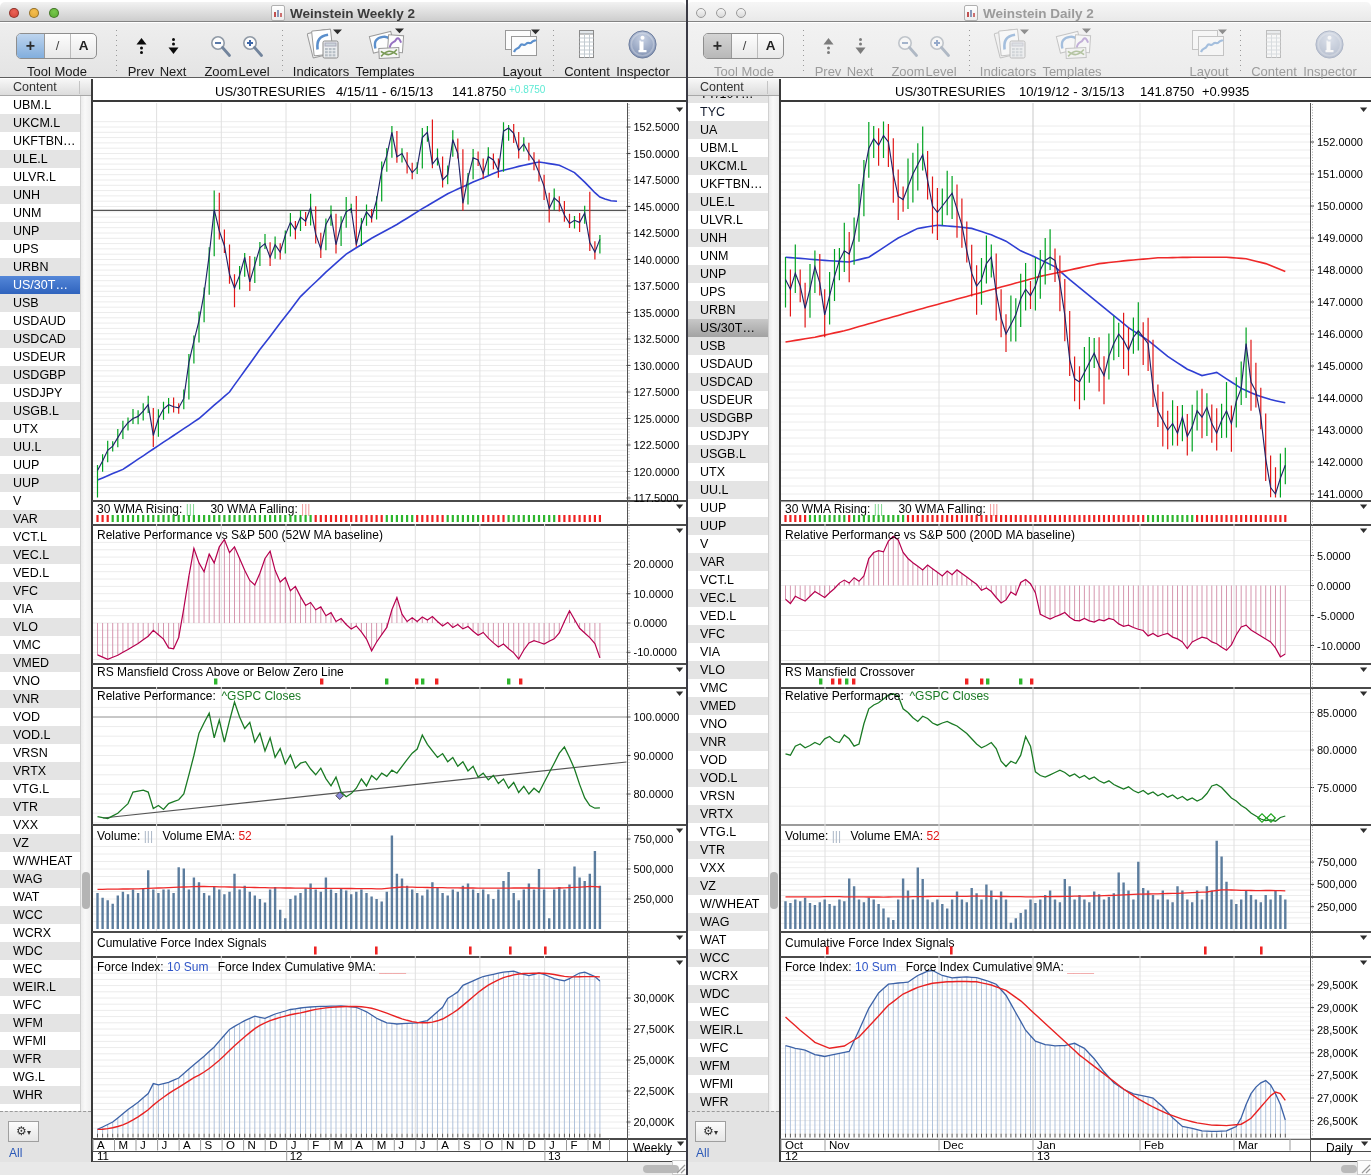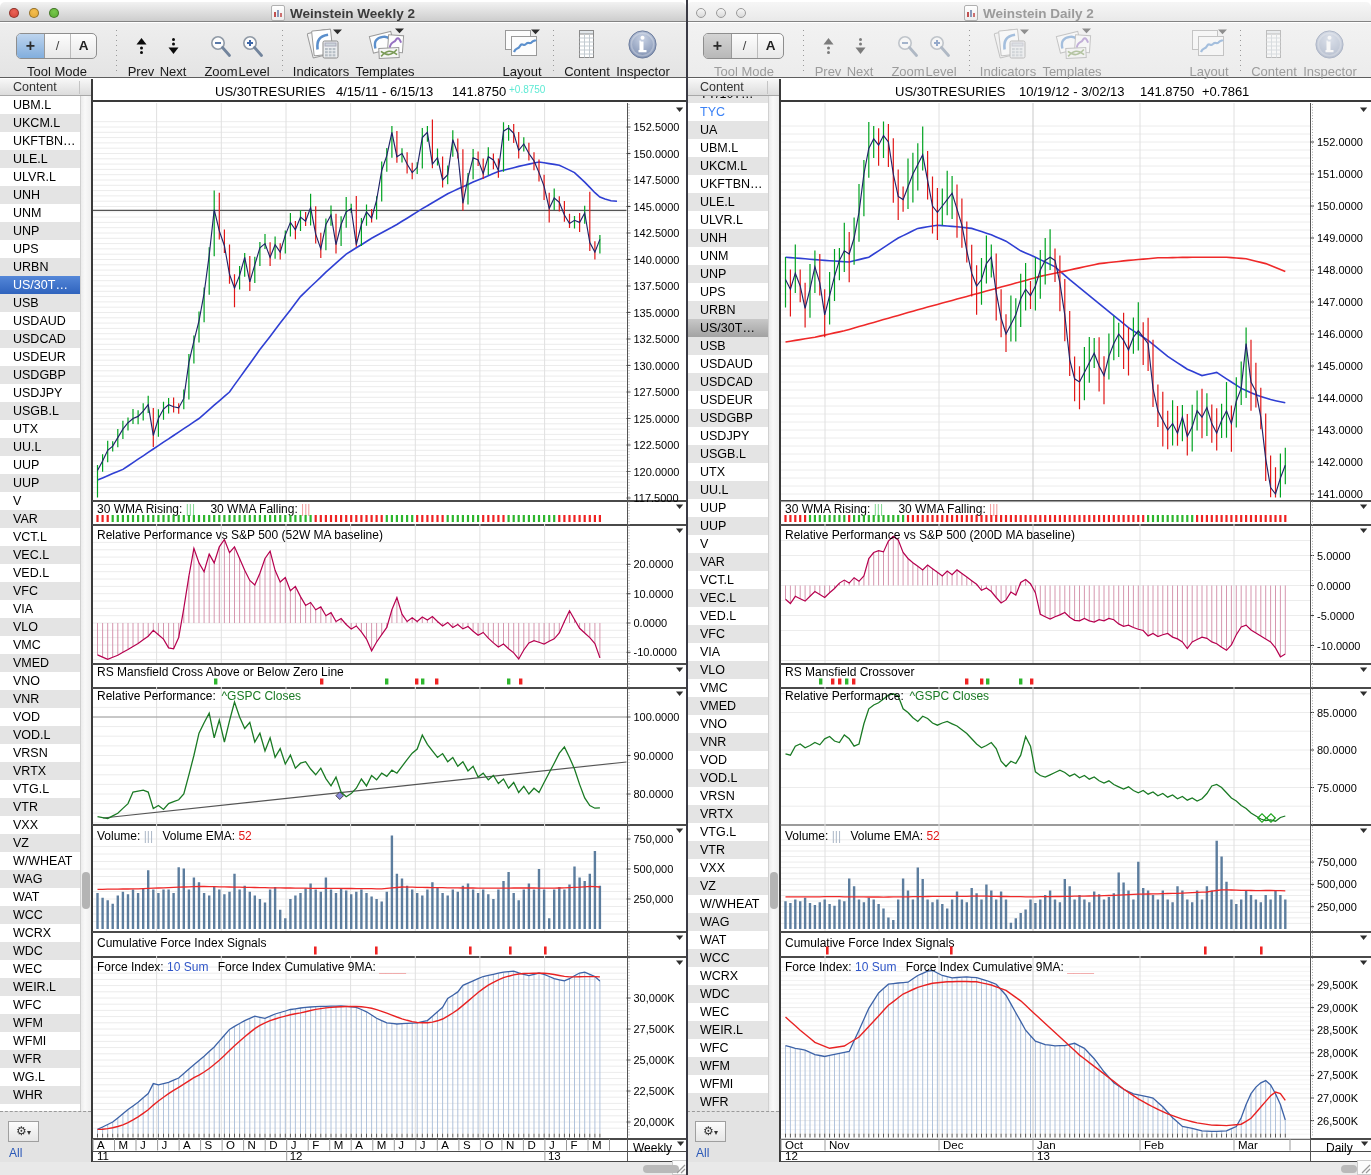--- a/index.html
+++ b/index.html
@@ -482,21 +482,21 @@
   </svg>
 <div style="position:absolute;left:1285px;top:64px;width:90px;text-align:center;font-size:13px;color:#9c9c9c">Inspector</div>
 <div style="position:absolute;left:687px;top:79px;width:92px;height:17px;background:linear-gradient(#f7f7f7,#dcdcdc);border-bottom:1px solid #a8a8a8;box-sizing:border-box">
     <div style="position:absolute;left:13px;top:1px;font-size:12.5px;color:#333">Content</div>
     <div style="position:absolute;right:11px;top:2px;width:1px;height:13px;background:#c4c4c4"></div>
   </div>
 <div style="position:absolute;left:687px;top:96px;width:81px;height:1015px;background:#fff;overflow:hidden">
     <div style="position:absolute;left:0;top:0;width:100%;height:7px;background:#e4e4e4;overflow:hidden">
       <div style="position:absolute;left:0;top:-11px;width:100%;height:18px;font-size:12.5px;line-height:18px;padding-left:13px;box-sizing:border-box;color:#000">TY/10T…</div>
     </div>
-    <div style="position:absolute;left:0;top:7px;width:100%;height:18px;background:#ffffff;color:#3b82f6;font-size:12.5px;line-height:18px;padding-left:13px;box-sizing:border-box;white-space:nowrap">TYC</div>
+    <div style="position:absolute;left:0;top:7px;width:100%;height:18px;background:#ffffff;color:#0f172a;font-size:12.5px;line-height:18px;padding-left:13px;box-sizing:border-box;white-space:nowrap">TYC</div>
     <div style="position:absolute;left:0;top:25px;width:100%;height:18px;background:#e4e4e4;color:#000;font-size:12.5px;line-height:18px;padding-left:13px;box-sizing:border-box;white-space:nowrap">UA</div>
     <div style="position:absolute;left:0;top:43px;width:100%;height:18px;background:#ffffff;color:#000;font-size:12.5px;line-height:18px;padding-left:13px;box-sizing:border-box;white-space:nowrap">UBM.L</div>
     <div style="position:absolute;left:0;top:61px;width:100%;height:18px;background:#e4e4e4;color:#000;font-size:12.5px;line-height:18px;padding-left:13px;box-sizing:border-box;white-space:nowrap">UKCM.L</div>
     <div style="position:absolute;left:0;top:79px;width:100%;height:18px;background:#ffffff;color:#000;font-size:12.5px;line-height:18px;padding-left:13px;box-sizing:border-box;white-space:nowrap">UKFTBN…</div>
     <div style="position:absolute;left:0;top:97px;width:100%;height:18px;background:#e4e4e4;color:#000;font-size:12.5px;line-height:18px;padding-left:13px;box-sizing:border-box;white-space:nowrap">ULE.L</div>
     <div style="position:absolute;left:0;top:115px;width:100%;height:18px;background:#ffffff;color:#000;font-size:12.5px;line-height:18px;padding-left:13px;box-sizing:border-box;white-space:nowrap">ULVR.L</div>
     <div style="position:absolute;left:0;top:133px;width:100%;height:18px;background:#e4e4e4;color:#000;font-size:12.5px;line-height:18px;padding-left:13px;box-sizing:border-box;white-space:nowrap">UNH</div>
     <div style="position:absolute;left:0;top:151px;width:100%;height:18px;background:#ffffff;color:#000;font-size:12.5px;line-height:18px;padding-left:13px;box-sizing:border-box;white-space:nowrap">UNM</div>
     <div style="position:absolute;left:0;top:169px;width:100%;height:18px;background:#e4e4e4;color:#000;font-size:12.5px;line-height:18px;padding-left:13px;box-sizing:border-box;white-space:nowrap">UNP</div>
     <div style="position:absolute;left:0;top:187px;width:100%;height:18px;background:#ffffff;color:#000;font-size:12.5px;line-height:18px;padding-left:13px;box-sizing:border-box;white-space:nowrap">UPS</div>
@@ -546,23 +546,23 @@
     <div style="position:absolute;left:0;top:979px;width:100%;height:18px;background:#ffffff;color:#000;font-size:12.5px;line-height:18px;padding-left:13px;box-sizing:border-box;white-space:nowrap">WFMI</div>
     <div style="position:absolute;left:0;top:997px;width:100%;height:18px;background:#e4e4e4;color:#000;font-size:12.5px;line-height:18px;padding-left:13px;box-sizing:border-box;white-space:nowrap">WFR</div>
   </div>
 <div style="position:absolute;left:768px;top:96px;width:11px;height:1015px;background:linear-gradient(90deg,#ececec,#f9f9f9 40%,#eeeeee);border-left:1px solid #d0d0d0;box-sizing:border-box"></div>
 <div style="position:absolute;left:769.5px;top:872px;width:8px;height:37px;background:#b4b4b4;border-radius:4px"></div>
 <div style="position:absolute;left:687px;top:1111px;width:92px;height:64px;background:#e3e3e3;border-top:1px dashed #9a9a9a;box-sizing:border-box"></div>
 <div style="position:absolute;left:695px;top:1121px;width:31px;height:21px;background:linear-gradient(#fcfcfc,#e6e6e6);border:1px solid #9f9f9f;box-sizing:border-box;text-align:center;font-size:12px;color:#333;line-height:19px">⚙︎<span style="font-size:8px">▾</span></div>
 <div style="position:absolute;left:696px;top:1146px;font-size:12px;color:#2a58b8">All</div>
 <div style="position:absolute;left:780px;top:79px;width:591px;height:23px;background:#fff;border-bottom:2px solid #3a3a3a;box-sizing:border-box"></div>
 <div style="position:absolute;left:895px;top:84px;font-size:13px;color:#000">US/30TRESURIES</div>
-<div style="position:absolute;left:1019px;top:84px;font-size:13px;color:#000">10/19/12 - 3/02/13</div>
+<div style="position:absolute;left:1019px;top:84px;font-size:13px;color:#000">10/19/12 - 3/15/13</div>
 <div style="position:absolute;left:1140px;top:84px;font-size:13px;color:#000">141.8750</div>
-<div style="position:absolute;left:1202px;top:84px;font-size:13px;color:#000">+0.7861</div>
+<div style="position:absolute;left:1202px;top:84px;font-size:13px;color:#000">+0.9935</div>
 <div style="position:absolute;left:779px;top:79px;width:1.5px;height:1083px;background:#3a3a3a"></div>
 <div style="position:absolute;left:780px;top:500px;width:591.5px;height:1.5px;background:#4a4a4a"></div>
 <div style="position:absolute;left:780px;top:524px;width:591.5px;height:1.5px;background:#4a4a4a"></div>
 <div style="position:absolute;left:780px;top:663px;width:591.5px;height:1.5px;background:#4a4a4a"></div>
 <div style="position:absolute;left:780px;top:687px;width:591.5px;height:1.5px;background:#4a4a4a"></div>
 <div style="position:absolute;left:780px;top:824px;width:591.5px;height:1.5px;background:#4a4a4a"></div>
 <div style="position:absolute;left:780px;top:931px;width:591.5px;height:1.5px;background:#4a4a4a"></div>
 <div style="position:absolute;left:780px;top:956px;width:591.5px;height:1.5px;background:#4a4a4a"></div>
 <div style="position:absolute;left:780px;top:1138px;width:591.5px;height:1.5px;background:#4a4a4a"></div>
 <div style="position:absolute;left:780px;top:1150.5px;width:591.5px;height:1px;background:#4a4a4a"></div>

